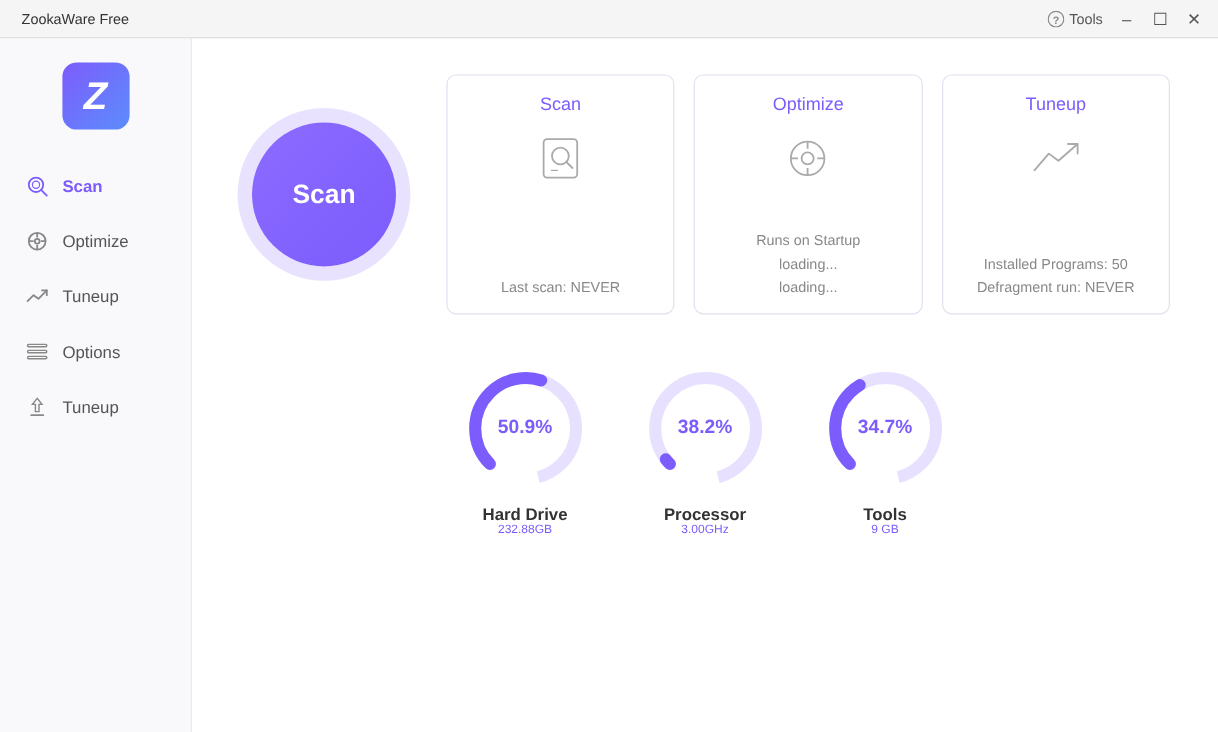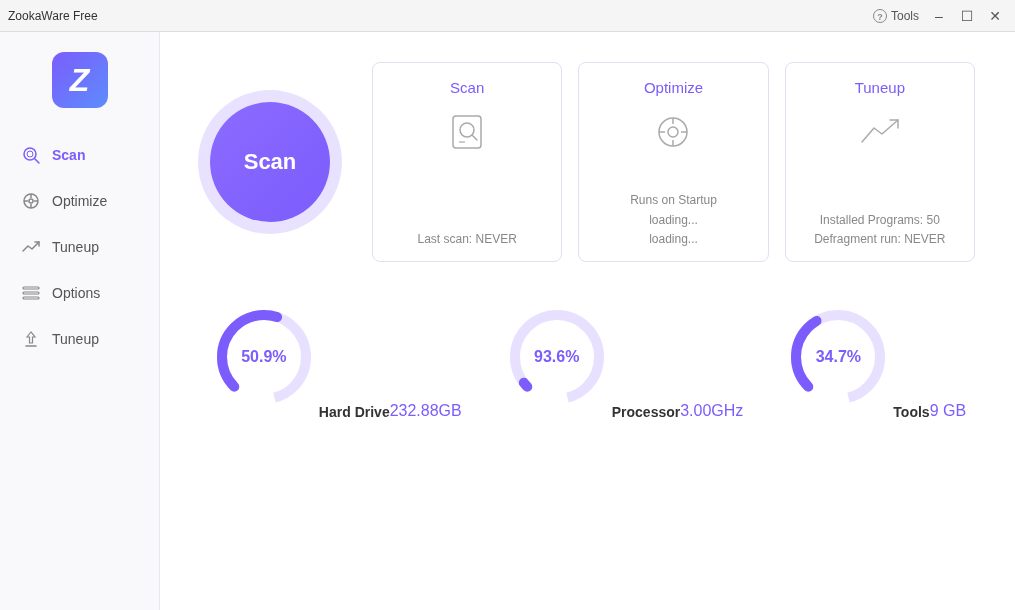--- a/index.html
+++ b/index.html
@@ -20,20 +20,21 @@
       justify-content: space-between;
       background: #f5f5f5;
       padding: 4px 8px;
       height: 32px;
       border-bottom: 1px solid #ddd;
       user-select: none;
     }
     .title-bar-left {
       font-size: 12px;
       color: #333;
+      margin-left: 10px;
     }
     .title-bar-right {
       display: flex;
       align-items: center;
       gap: 8px;
     }
     .title-help {
       display: flex;
       align-items: center;
       gap: 4px;
@@ -187,21 +188,22 @@
     }
 
     
     .gauges-row {
       display: flex;
       gap: 40px;
       justify-content: center;
     }
     .gauge-item {
       display: flex;
-      align-items: flex-end;
+      flex-direction: column;
+      align-items: center;
     }
     .gauge-container {
       position: relative;
       width: 110px;
       height: 110px;
       margin-bottom: 8px;
     }
     .gauge-svg {
       width: 110px;
       height: 110px;
@@ -214,24 +216,23 @@
       font-size: 16px;
       font-weight: 700;
       color: #7c5cfc;
       text-align: center;
     }
     .gauge-name {
       font-size: 14px;
       font-weight: 600;
       color: #333;
       text-align: center;
-      margin-top: 41px;
     }
     .gauge-sub {
-      font-size: 16px;
+      font-size: 10px;
       color: #7c5cfc;
       text-align: center;
     }
   </style>
 </head>
 <body>
 
 <div class="title-bar">
   <div class="title-bar-left">ZookaWare Free</div>
   <div class="title-bar-right">
@@ -383,21 +384,21 @@
         <div class="gauge-name">Hard Drive</div>
         <div class="gauge-sub">232.88GB</div>
       </div>
 
       <div class="gauge-item">
         <div class="gauge-container">
           <svg class="gauge-svg" viewBox="0 0 110 110">
             <circle cx="55" cy="55" r="42" fill="none" stroke="#e8e0ff" stroke-width="10" stroke-dasharray="220 44" stroke-dashoffset="0" transform="rotate(135 55 55)"></circle>
             <circle cx="55" cy="55" r="42" fill="none" stroke="#7c5cfc" stroke-width="10" stroke-linecap="round" stroke-dasharray="5.3 258.7" stroke-dashoffset="0" transform="rotate(135 55 55)"></circle>
           </svg>
-          <div class="gauge-label">93.6%</div>
+          <div class="gauge-label">38.2%</div>
         </div>
         <div class="gauge-name">Processor</div>
         <div class="gauge-sub">3.00GHz</div>
       </div>
 
       <div class="gauge-item">
         <div class="gauge-container">
           <svg class="gauge-svg" viewBox="0 0 110 110">
             <circle cx="55" cy="55" r="42" fill="none" stroke="#e8e0ff" stroke-width="10" stroke-dasharray="220 44" stroke-dashoffset="0" transform="rotate(135 55 55)"></circle>
             <circle cx="55" cy="55" r="42" fill="none" stroke="#7c5cfc" stroke-width="10" stroke-linecap="round" stroke-dasharray="76.3 187.7" stroke-dashoffset="0" transform="rotate(135 55 55)"></circle>

